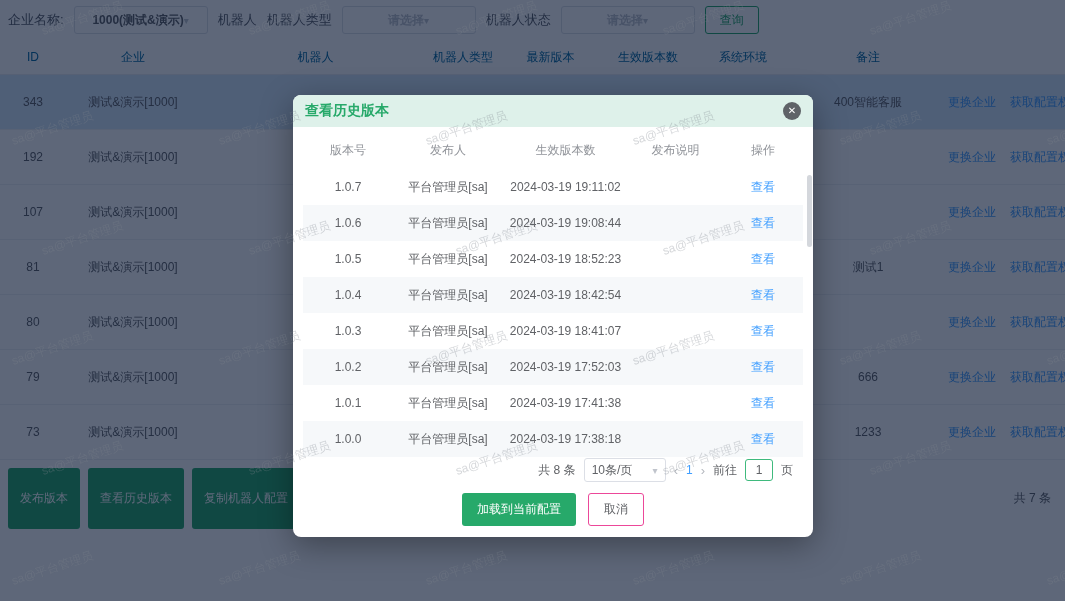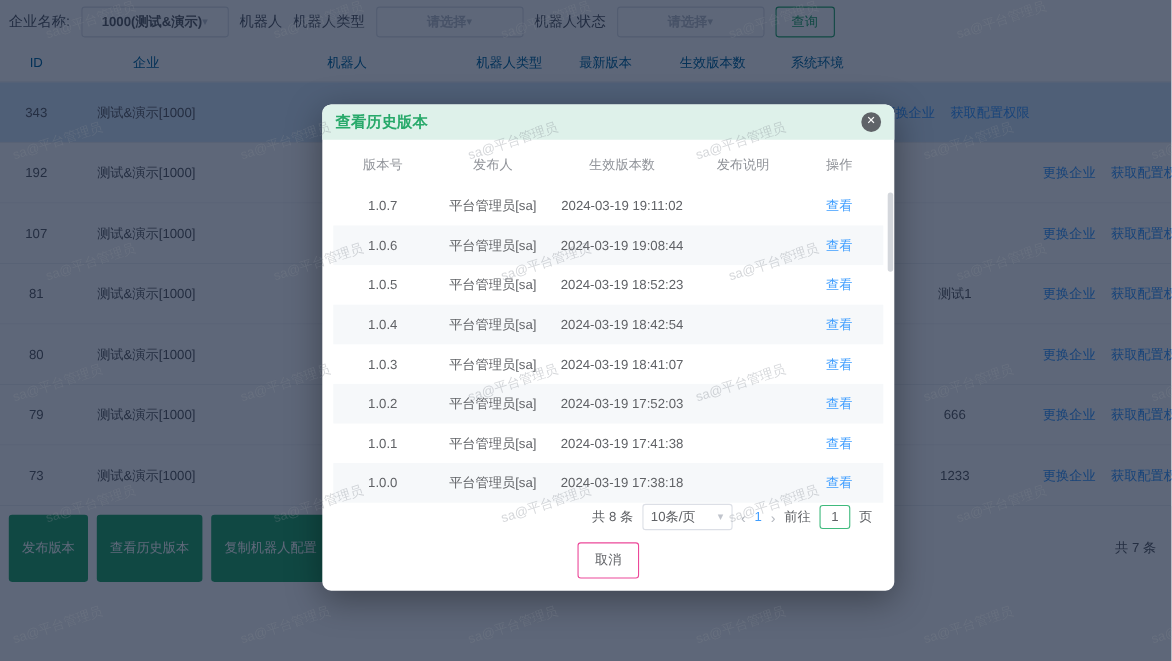--- a/index.html
+++ b/index.html
@@ -106,32 +106,34 @@
   </div>
 
   <div class="bg-head grid-bg">
     <span class="hcell">ID</span>
     <span class="hcell">企业</span>
     <span class="hcell">机器人</span>
     <span class="hcell">机器人类型</span>
     <span class="hcell">最新版本</span>
     <span class="hcell">生效版本数</span>
     <span class="hcell">系统环境</span>
+    <span class="hcell">备注</span>
     <span class="hcell"></span>
   </div>
 
   <div class="bg-body">
   <div class="trow grid-bg selected">
     <span class="cell">343</span>
     <span class="cell">测试&amp;演示[1000]</span>
     <span class="cell"></span>
     <span class="cell"></span>
     <span class="cell"></span>
     <span class="cell"></span>
     <span class="cell"></span>
+    <span class="cell">400智能客服</span>
     <span class="acts">
       <span class="link">更换企业</span>
       <span class="link">获取配置权限</span>
     </span>
   </div>
 
   <div class="trow grid-bg">
     <span class="cell">192</span>
     <span class="cell">测试&amp;演示[1000]</span>
     <span class="cell">已签约</span>
@@ -321,20 +323,21 @@
       </span>
       <span class="pg-arrow">‹</span>
       <span class="pg-num">1</span>
       <span class="pg-arrow">›</span>
       <span>前往</span>
       <input class="goto-input" value="1" style="">
       <span>页</span>
     </div>
   </div>
   <div class="modal-footer">
+    <button class="btn-confirm">加载到当前配置</button>
     <button class="btn-cancel">取消</button>
   </div>
 </div>
 
 <div class="watermark-layer">
     <span class="wm" style="left: 40px; top: 10px;">sa@平台管理员</span>
     <span class="wm" style="left: 247px; top: 10px;">sa@平台管理员</span>
     <span class="wm" style="left: 454px; top: 10px;">sa@平台管理员</span>
     <span class="wm" style="left: 661px; top: 10px;">sa@平台管理员</span>
     <span class="wm" style="left: 868px; top: 10px;">sa@平台管理员</span>

